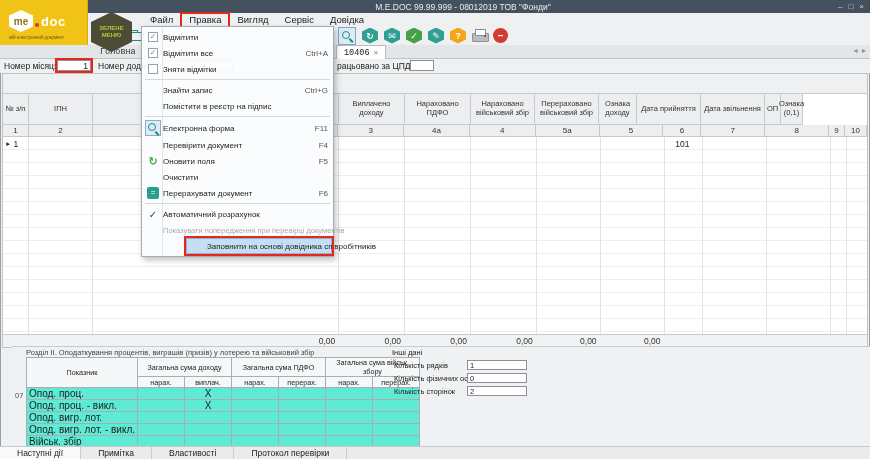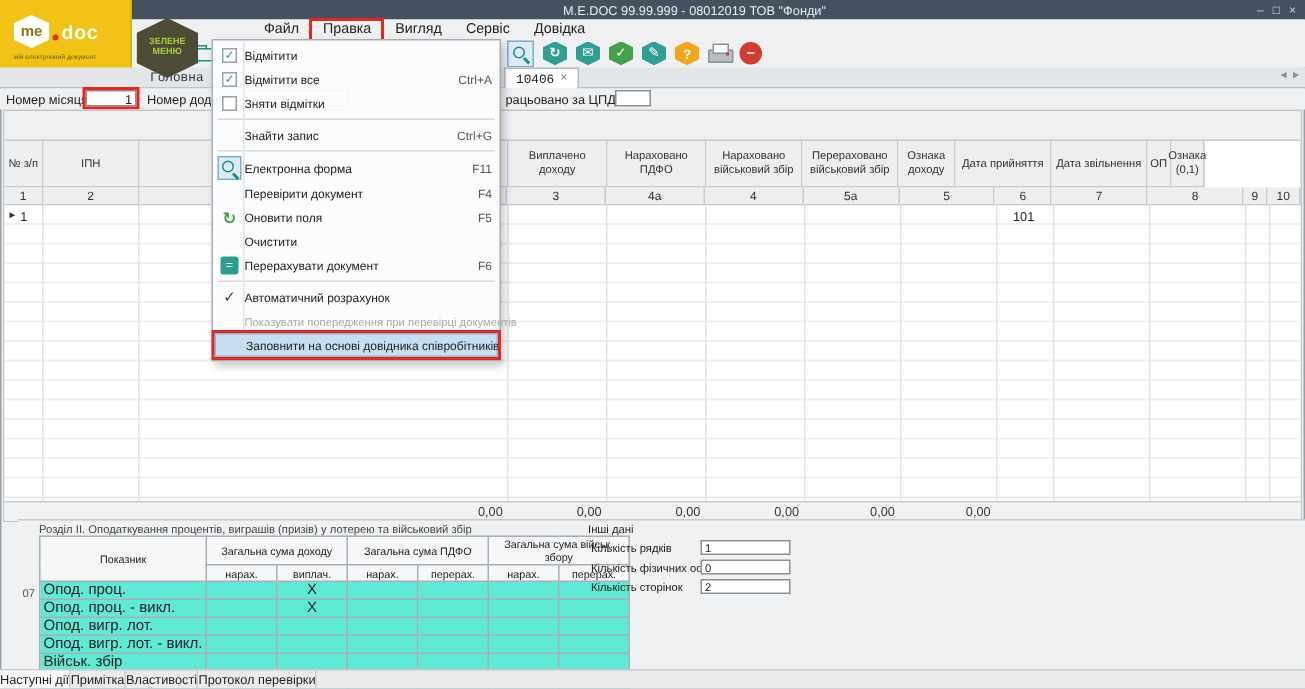--- a/index.html
+++ b/index.html
@@ -27,21 +27,21 @@
   .tagline{ font-size:4.5px; color:#6b5d0e; padding:3px 0 0 9px; white-space:nowrap; }
 
   
   .hexbadge{ position:absolute; left:91px; top:12px; width:41px; height:40px; z-index:6;
              clip-path:polygon(50% 0,100% 25%,100% 75%,50% 100%,0 75%,0 25%);
              background:#4d4b36; color:#a6ce39; font-size:6px; font-weight:bold; text-align:center;
              display:flex; flex-direction:column; align-items:center; justify-content:center; line-height:1.2;}
 
   
   .menubar{ position:absolute; left:88px; top:13px; width:782px; height:13px; background:#eef0f1;
-            display:flex; align-items:center; padding-left:81px; gap:2px; font-size:9.5px; }
+            display:flex; align-items:center; padding-left:55px; gap:2px; font-size:9.5px; }
   .mbi{ padding:0 7px; height:12px; line-height:12px; cursor:default; }
   .red-annot{ outline:2px solid #e8261c; outline-offset:0;text-align:right; }
 
   
   .toolbar{ position:absolute; left:88px; top:26px; width:782px; height:19px; background:#eef0f1; }
   .tb-left{ position:absolute; left:28px; top:0; display:flex; gap:6px; align-items:center; height:19px;}
   .tb-right{ position:absolute; left:250px; top:0; display:flex; gap:6px; align-items:center; height:19px;}
   .tbico{ display:flex; align-items:center; justify-content:center; cursor:default; }
   .plus{ color:#3fae49; font-size:15px; font-weight:bold; line-height:15px; }
   .folder{ width:13px; height:9px; border:1.5px solid #1d8d82; border-radius:1px; position:relative; margin-top:2px;}
@@ -126,37 +126,37 @@
   .otherpanel{ position:absolute; left:380px; top:1px; width:150px; font-size:7.5px; }
   .otherpanel .ot{ margin-bottom:3px; }
   .orow{ position:relative; height:13px; }
   .orow .olab{ position:absolute; left:2px; top:1px; white-space:nowrap; }
   .orow .oin{ position:absolute; left:75px; top:0; width:60px; height:10px; background:#fff;
               border:1px solid #8a9096; font-size:7.5px; line-height:9px; padding:0 2px; }
 
   
   .bottombar{ position:absolute; left:0; top:446px; width:870px; height:13px; background:#e9ebed;
               border-top:1px solid #c6cacc; display:flex; align-items:stretch; font-size:8.5px; }
-  .btab{ padding:0 0; border-right:1px solid #c9cdd0; display:flex; align-items:center; cursor:default;}
+  .btab{ padding:0 17px; border-right:1px solid #c9cdd0; display:flex; align-items:center; cursor:default;}
   .btab.active{ background:#f8f9fa; }
 
   
   .menu{ position:absolute; left:141px; top:26px; width:193px; z-index:40;
          background:rgba(251,252,253,.95); border:1px solid #a8acb0;
          box-shadow:2px 3px 6px rgba(0,0,0,.25); padding:2px 1px; }
   .menu::before{ content:""; position:absolute; left:20px; top:0; bottom:0; width:1px; background:#e2e4e6;}
   .mi{ position:relative; display:flex; align-items:center; height:16px; font-size:8px; padding-right:4px;
        cursor:default; }
   .mi.tall{ height:18px; }
   .mic{ width:20px; flex-shrink:0; display:flex; align-items:center; justify-content:center; }
   .mlb{ white-space:nowrap; }
   .msc{ margin-left:auto; padding-left:8px; color:#555; white-space:nowrap; }
   .mi.disabled .mlb, .mi.disabled .msc{ color:#a6abb0; }
   .mi.small{ font-size:7.5px; }
-  .mi.hl{ background:#c6def2; border:1px solid #8ab4dc; }
+  .mi.hl{ background:#c6def2; border:1px solid #8ab4dc;margin-left:43px; }
   .mdiv{ height:1px; background:#d5d8da; margin:2px 2px; }
   .ckb{ width:10px; height:10px; border:1px solid #9aa0a5; background:#fff; font-size:8px; line-height:8px;
         color:#2a9d8f; text-align:center; }
   .ic-refresh::before{ content:"↻"; color:#3da43f; font-size:11px; font-weight:bold; }
   .recalc{ width:12px; height:12px; background:#2a9d8f; border-radius:2px; color:#fff; font-size:8px;
            line-height:11px; text-align:center; }
   .recalc::before{ content:"="; }
   .mcheck::before{ content:"✓"; font-size:10px; color:#3a3f44; }
   .minibtn{ width:16px; height:16px; border:1px solid #85aed0; background:#ddebf7;
             display:flex; align-items:center; justify-content:center; }
@@ -432,20 +432,25 @@
         </span>
       <span class="mlb">Зняти відмітки</span>
       <span class="msc"></span>
     </div>
     <div class="mdiv"></div>
     <div class="mi">
       <span class="mic"></span>
       <span class="mlb">Знайти запис</span>
       <span class="msc">Ctrl+G</span>
     </div>
+    <div class="mi">
+      <span class="mic"></span>
+      <span class="mlb">Помістити в реєстр на підпис</span>
+      <span class="msc"></span>
+    </div>
     <div class="mdiv"></div>
     <div class="mi tall">
       <span class="mic">
           <span class="minibtn">
             <span class="mag"></span>
           </span>
         </span>
       <span class="mlb">Електронна форма</span>
       <span class="msc">F11</span>
     </div>

